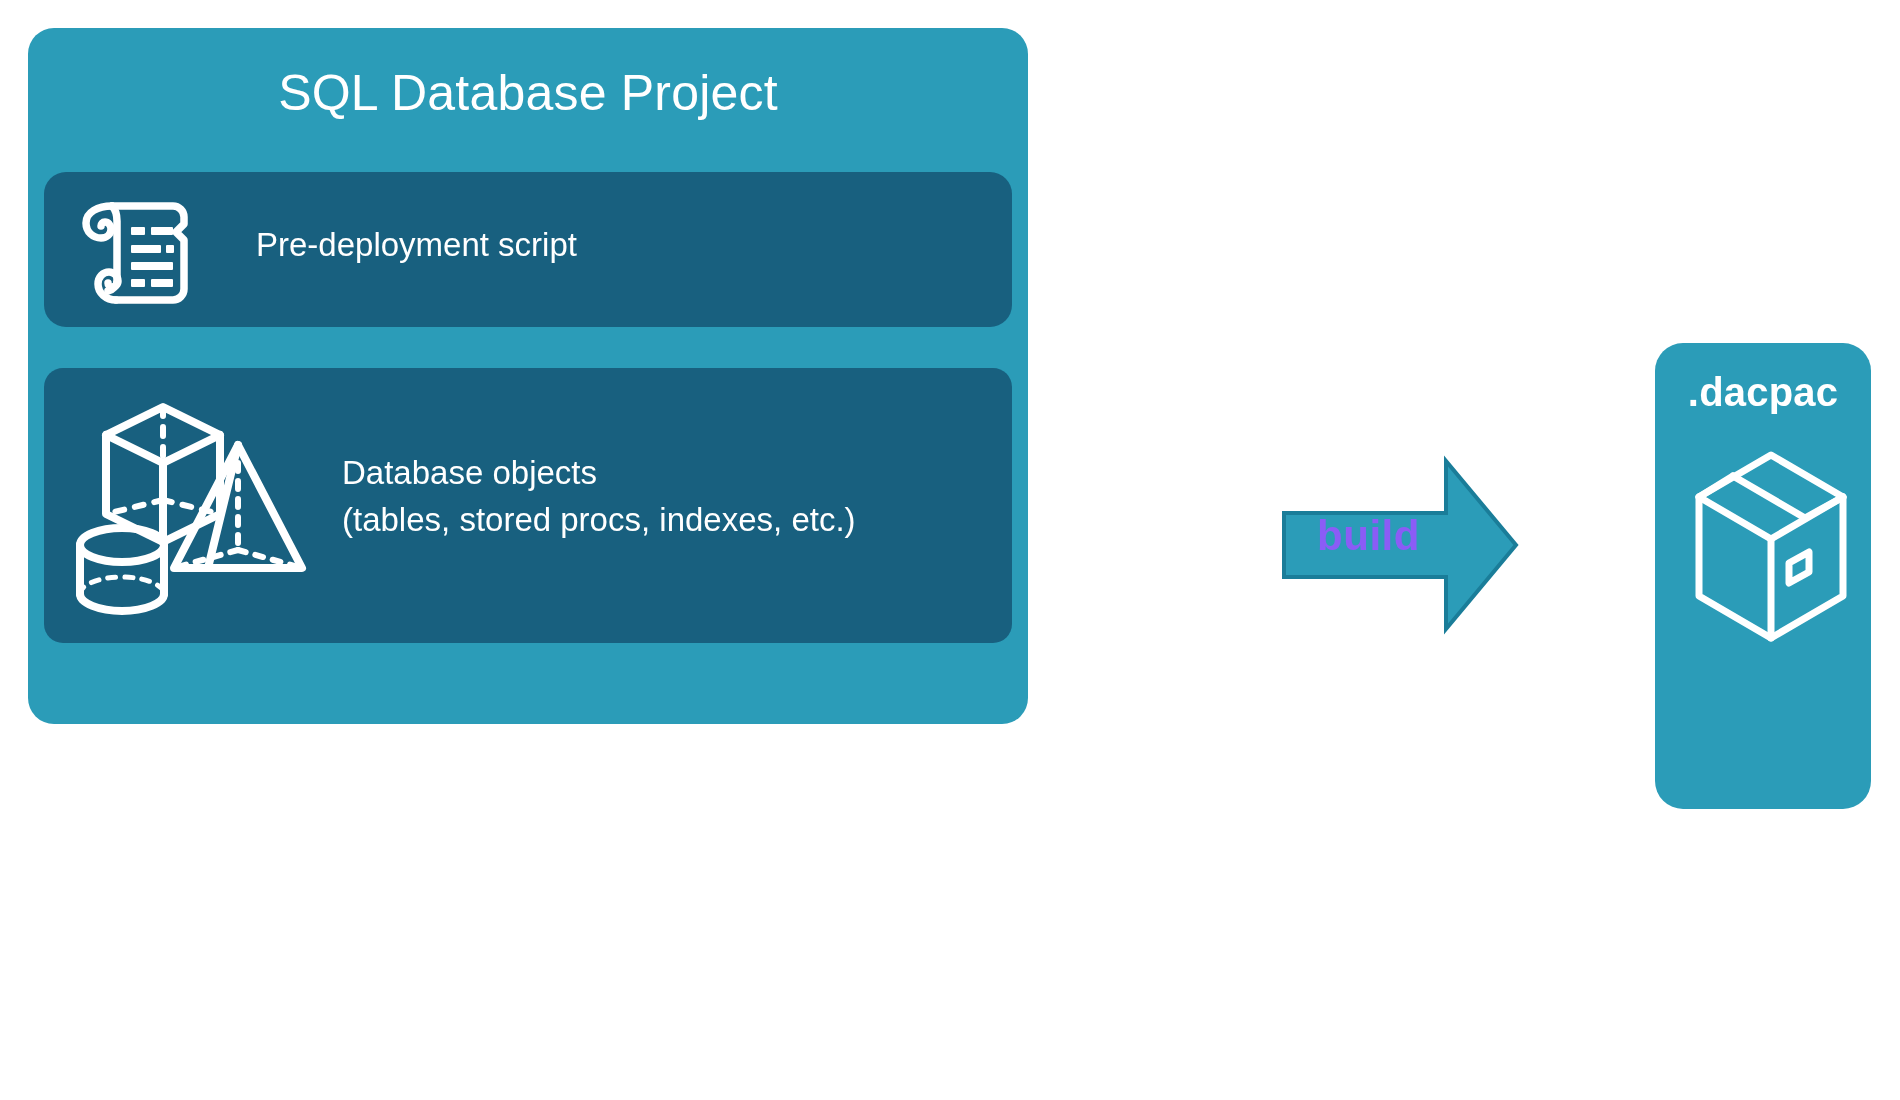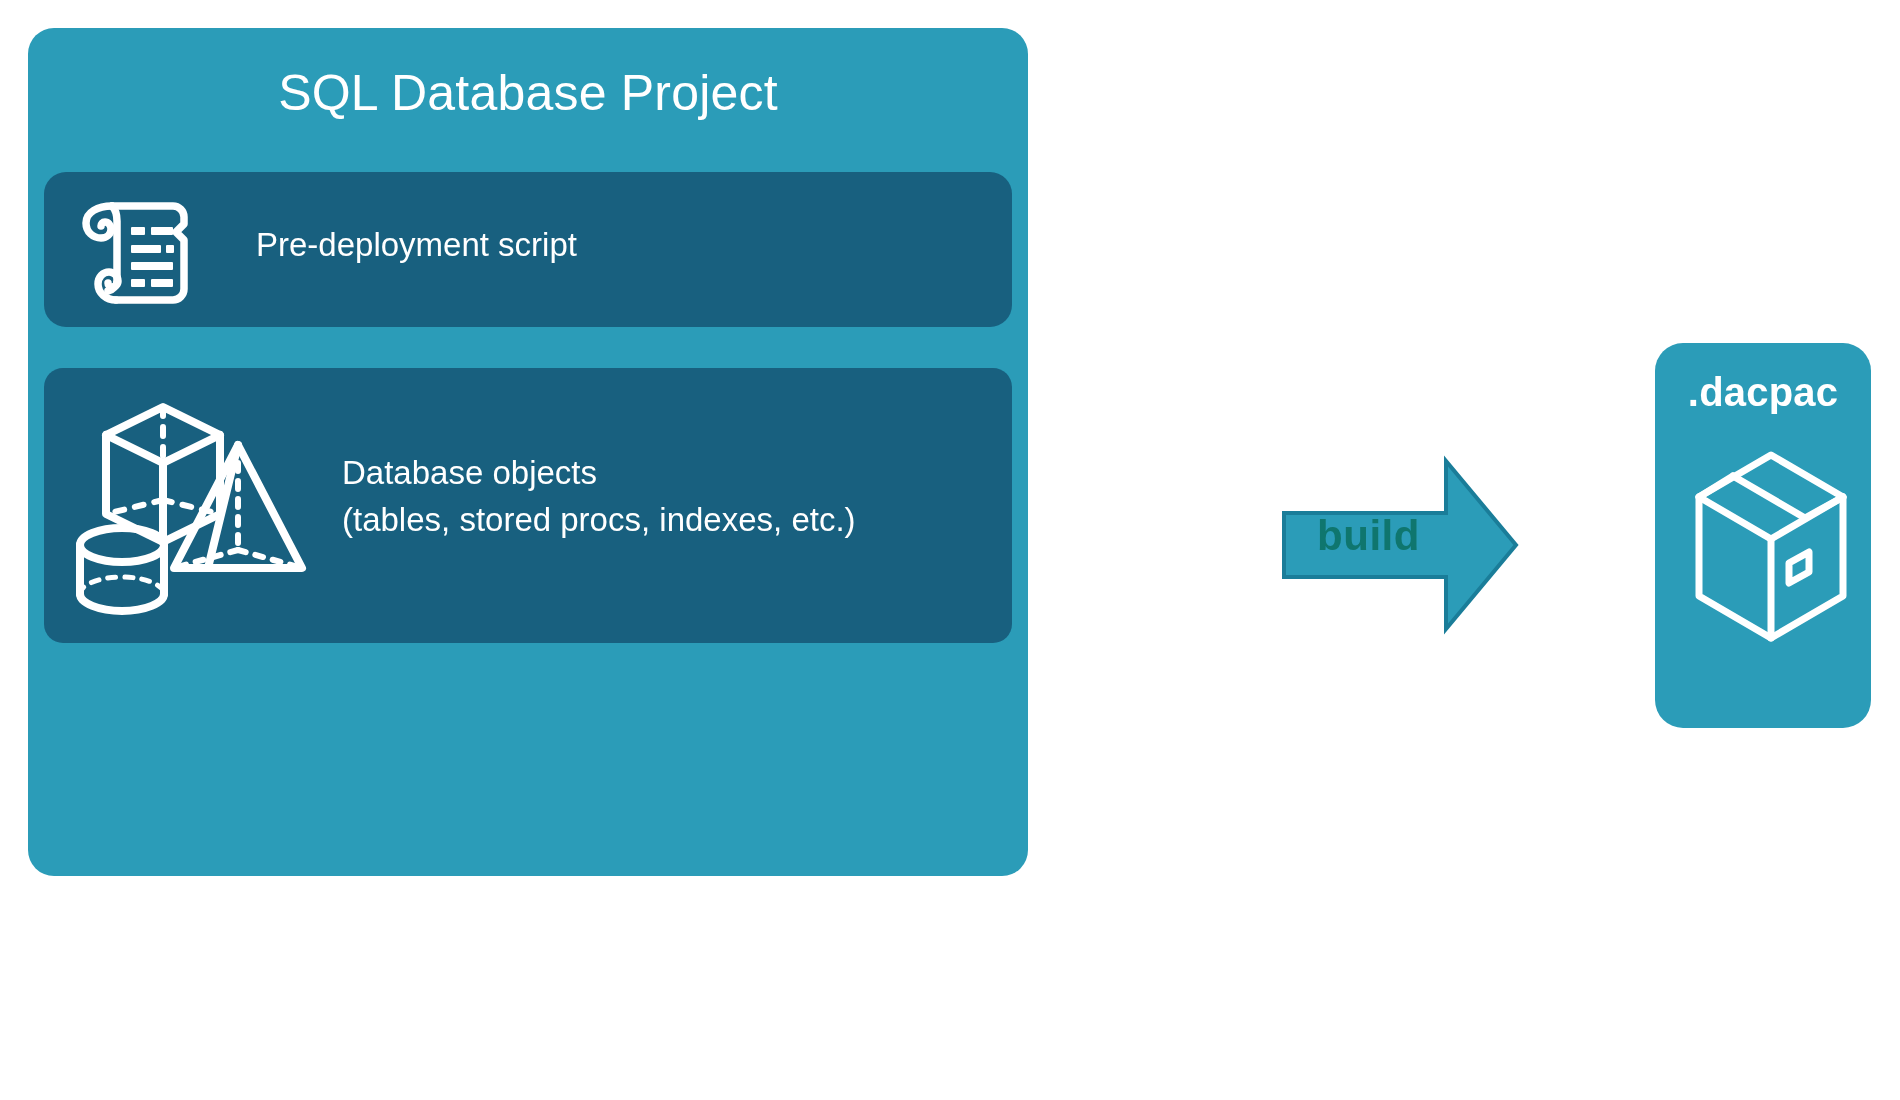--- a/index.html
+++ b/index.html
@@ -21,21 +21,21 @@
     height: 1100px;
     background: #ffffff;
   }
 
   
   .project-card {
     position: absolute;
     left: 28px;
     top: 28px;
     width: 1000px;
-    height: 848px;
+    height: 696px;
     background: #2b9cb8;
     border-radius: 26px;
     box-sizing: border-box;
   }
 
   .project-title {
     position: absolute;
     left: 0;
     top: 38px;
     width: 100%;
@@ -86,34 +86,34 @@
     top: 455px;
     width: 238px;
     height: 180px;
   }
   .build-label {
     position: absolute;
     left: 1281px;
     top: 512px;
     width: 175px;
     text-align: center;
-    color: #0f766e;
+    color: #8b5cf6;
     font-size: 42px;
     font-weight: bold;
     letter-spacing: 0.5px;
     pointer-events: none;
   }
 
   
   .dacpac-card {
     position: absolute;
     left: 1655px;
     top: 343px;
     width: 216px;
-    height: 385px;
+    height: 466px;
     background: #2b9cb8;
     border-radius: 28px;
   }
   .dacpac-title {
     position: absolute;
     left: 0;
     top: 27px;
     width: 100%;
     text-align: center;
     color: #ffffff;

